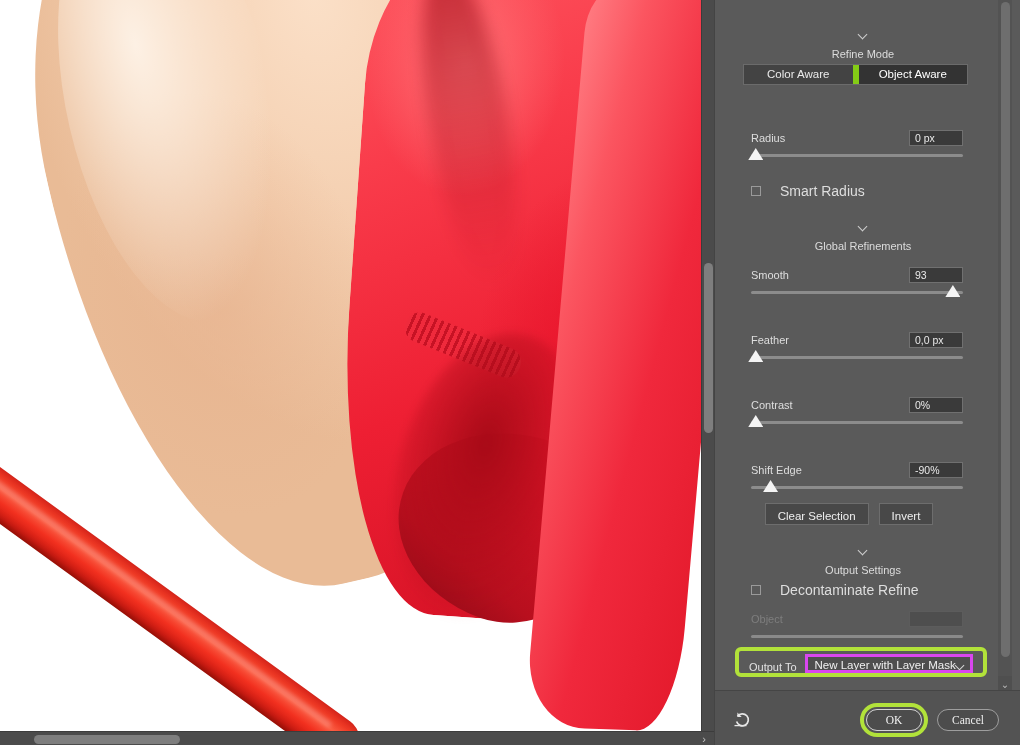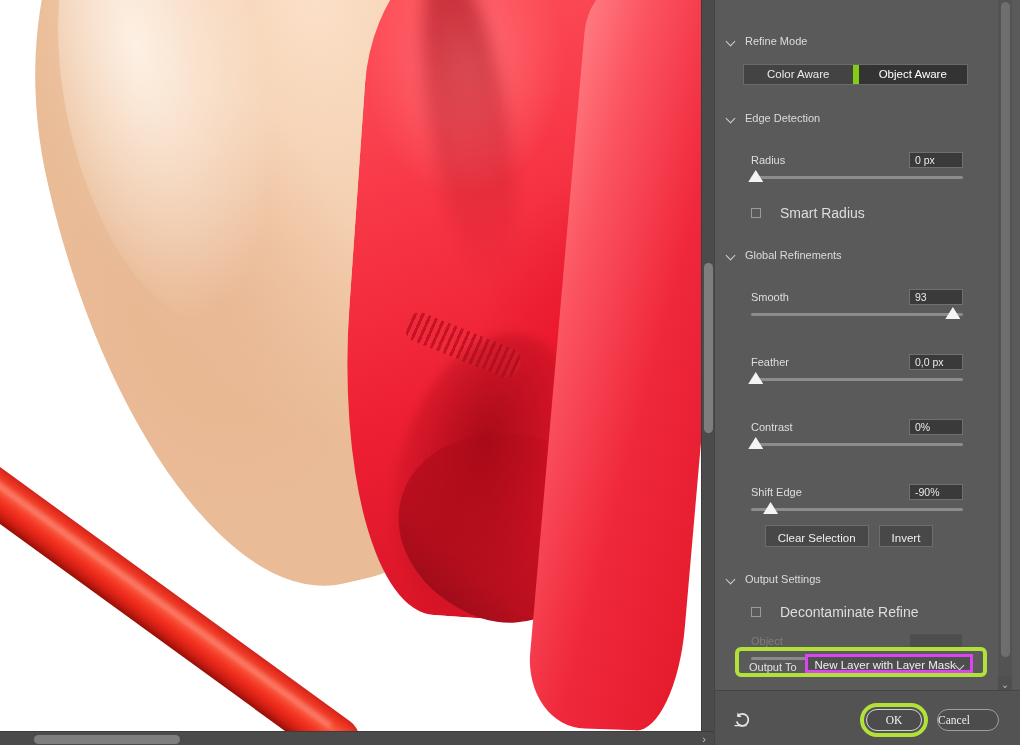--- a/index.html
+++ b/index.html
@@ -244,20 +244,21 @@
 
   
   .section-header {
     display: flex;
     align-items: center;
     gap: 9px;
     padding-left: 12px;
     height: 22px;
     color: #dcdcdc;
     font-size: 11px;
+    flex-direction: column;
   }
   .chevron {
     display: inline-block;
     width: 9px; height: 9px;
     position: relative;
     flex: 0 0 auto;
   }
   .chevron::before {
     content: "";
     position: absolute;
@@ -449,21 +450,21 @@
   #cancel-button {
     position: absolute;
     left: 222px; top: 18px;
     width: 62px; height: 22px;
     border: 1px solid #9e9e9e;
     border-radius: 12px;
     background: #4c4c4c;
     color: #eeeeee;
     font-size: 11.5px;
     line-height: 20px;
-    text-align: left;
+    text-align: center;
     cursor: default;
   }
 </style>
 </head>
 <body>
 
 <div id="app">
 
   <div id="canvas-area">
     <div id="canvas-image">
@@ -496,24 +497,20 @@
         <span class="chevron"></span>
         <span>Refine Mode</span>
       </div>
 
       <div class="seg-group">
         <div class="seg-btn">Color Aware</div>
         <div class="seg-btn selected">Object Aware</div>
       </div>
 
       <div style="height:22px"></div>
-      <div class="section-header">
-        <span class="chevron"></span>
-        <span>Edge Detection</span>
-      </div>
 
       <div style="height:23px"></div>
       <div class="slider-row">
         <div class="lbl">Radius</div>
         <div class="valbox">0 px</div>
         <div class="track">
           <div class="thumb" style="left:2%"></div>
         </div>
       </div>
 

